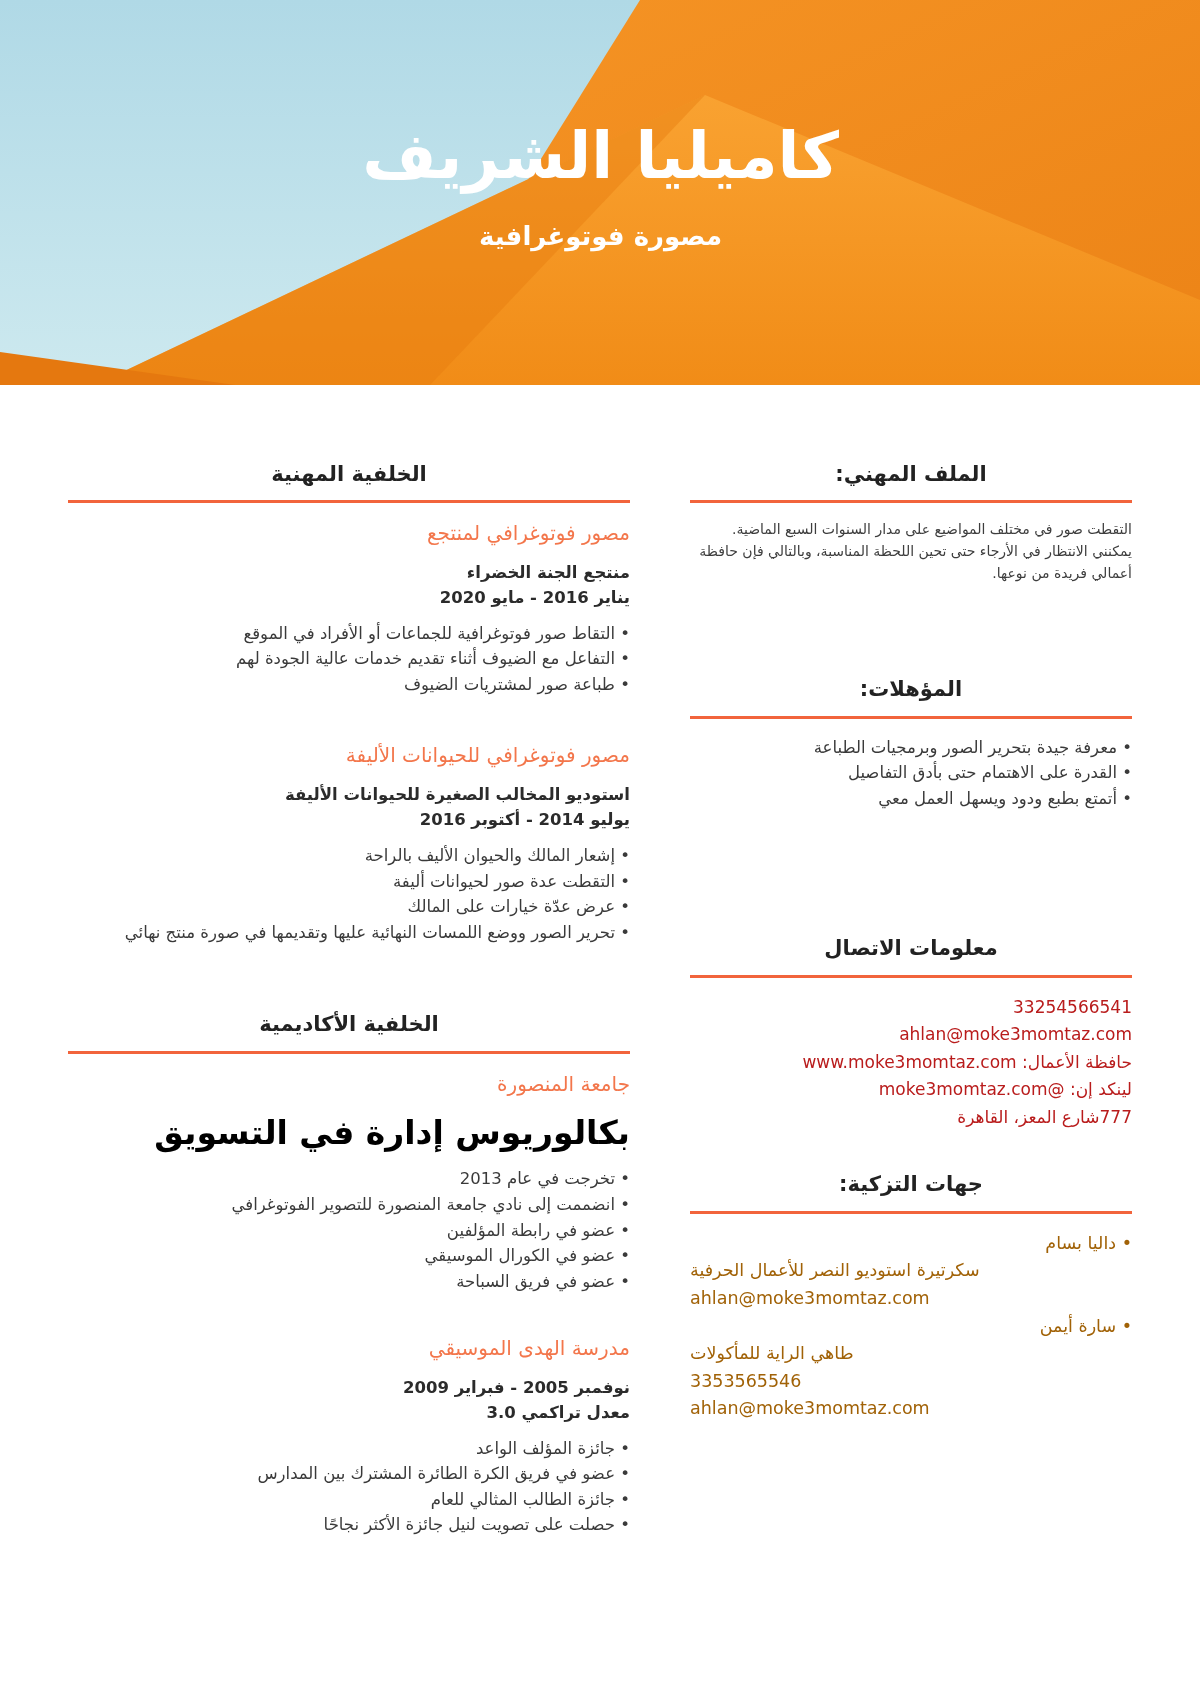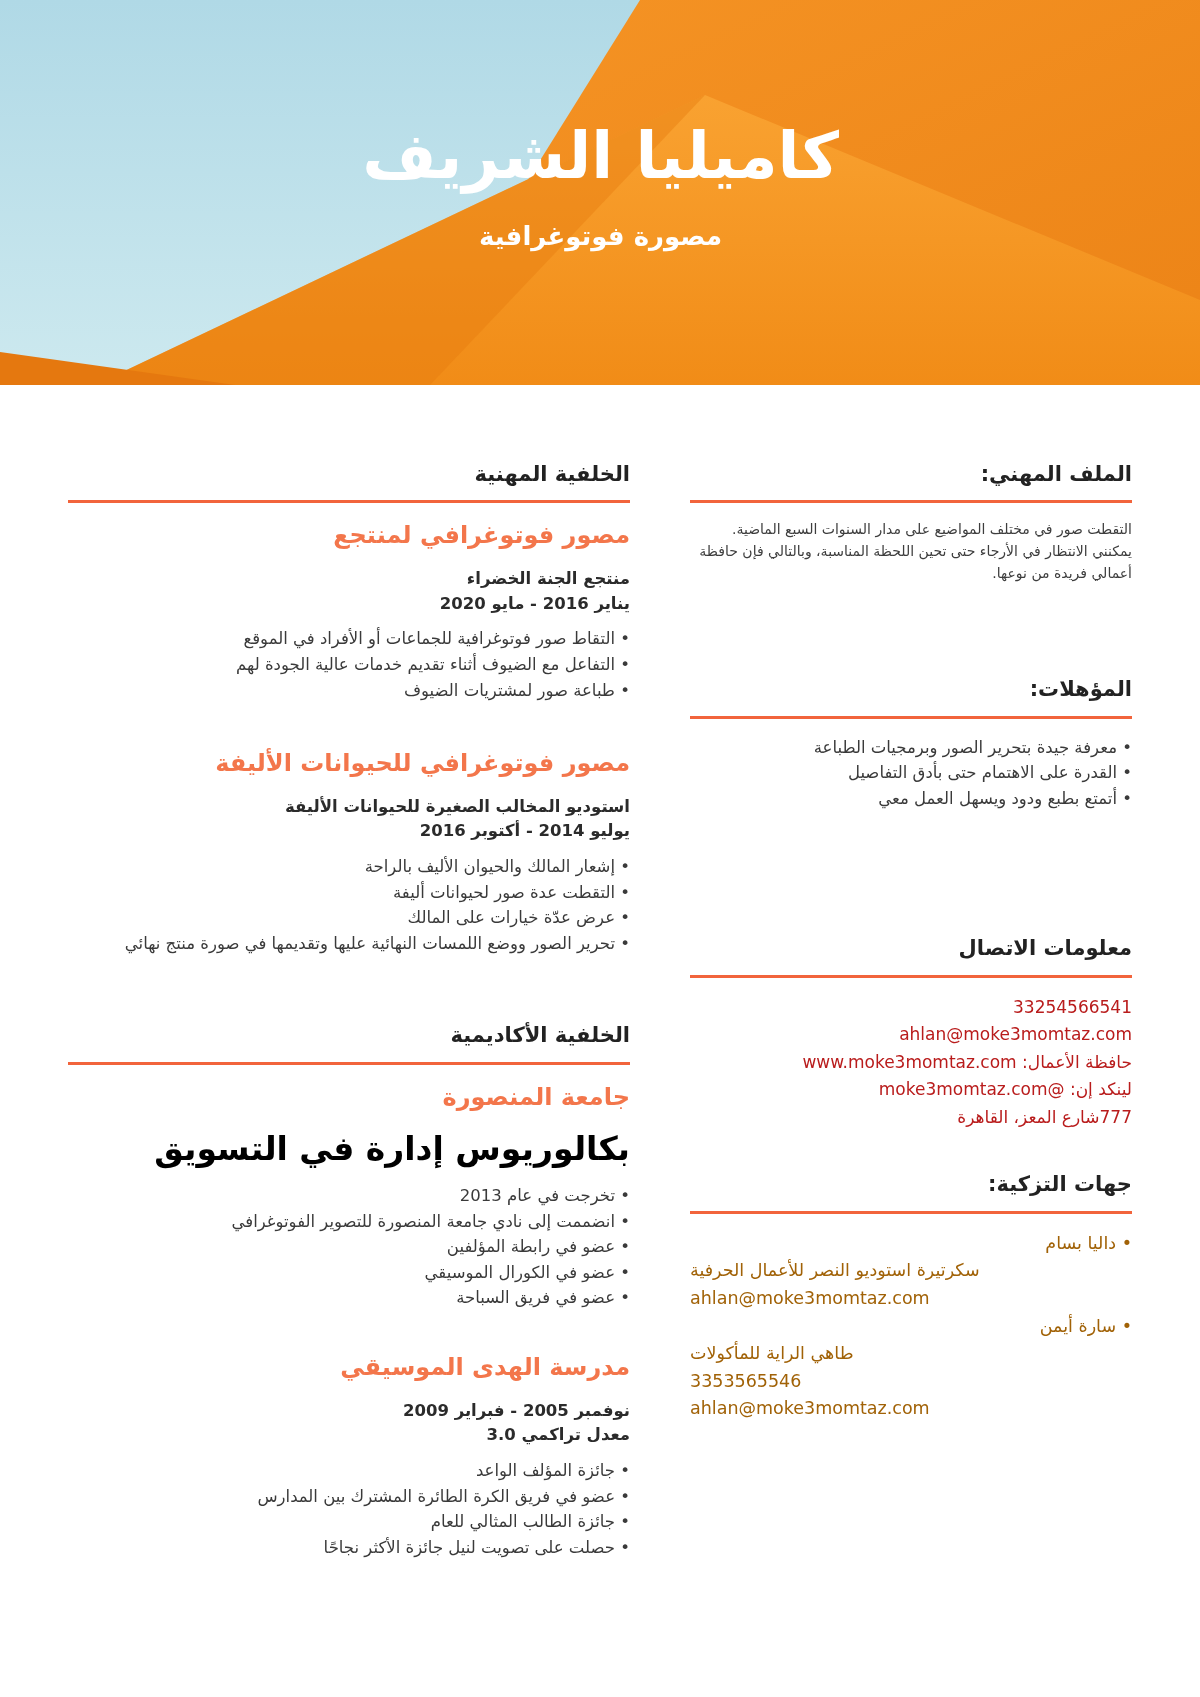--- a/index.html
+++ b/index.html
@@ -32,20 +32,21 @@
     display:flex; direction:rtl;
     padding:76px 68px 0 68px; gap:60px;
   }
   .col-side { width:442px; flex:none; }
   .col-main { flex:1; }
 
   
   .sec-head {
     font-size:21px; font-weight:bold; color:#222222;
     line-height:1.3;
+    text-align:center;
   }
   .rule {
     border:none; border-top:3px solid #f2643c;
     margin:12px 0 16px 0; width:100%;
   }
 
   
   .profile-text {
     font-size:14px; line-height:1.55; color:#3d3d3d;
     text-align:right;
@@ -63,21 +64,21 @@
   .section-r { margin-top:40px; }
   .ref-entry { text-align:left; }
   .ref-entry div { font-size:17.5px; line-height:1.58; color:#a16207; }
   .ref-name { text-align:right !important; }
   .ref-name::before { content:"• "; }
 
   
   .job { margin-top:6px; }
   .job + .job { margin-top:44px; }
   .job-title, .school-name {
-    font-size:24px; font-weight:bold; color:#f3764b; line-height:1.4;
+    font-size:20px; font-weight:normal; color:#f3764b; line-height:1.4;
     margin-bottom:14px;
   }
   .org-block {
     font-size:16.5px; font-weight:bold; color:#2b2b2b; line-height:1.5;
     margin-bottom:10px;
   }
   .section-acad { margin-top:66px; }
   .degree {
     font-size:33px; font-weight:bold; color:#000000;
     line-height:1.3; margin:6px 0 12px 0;

